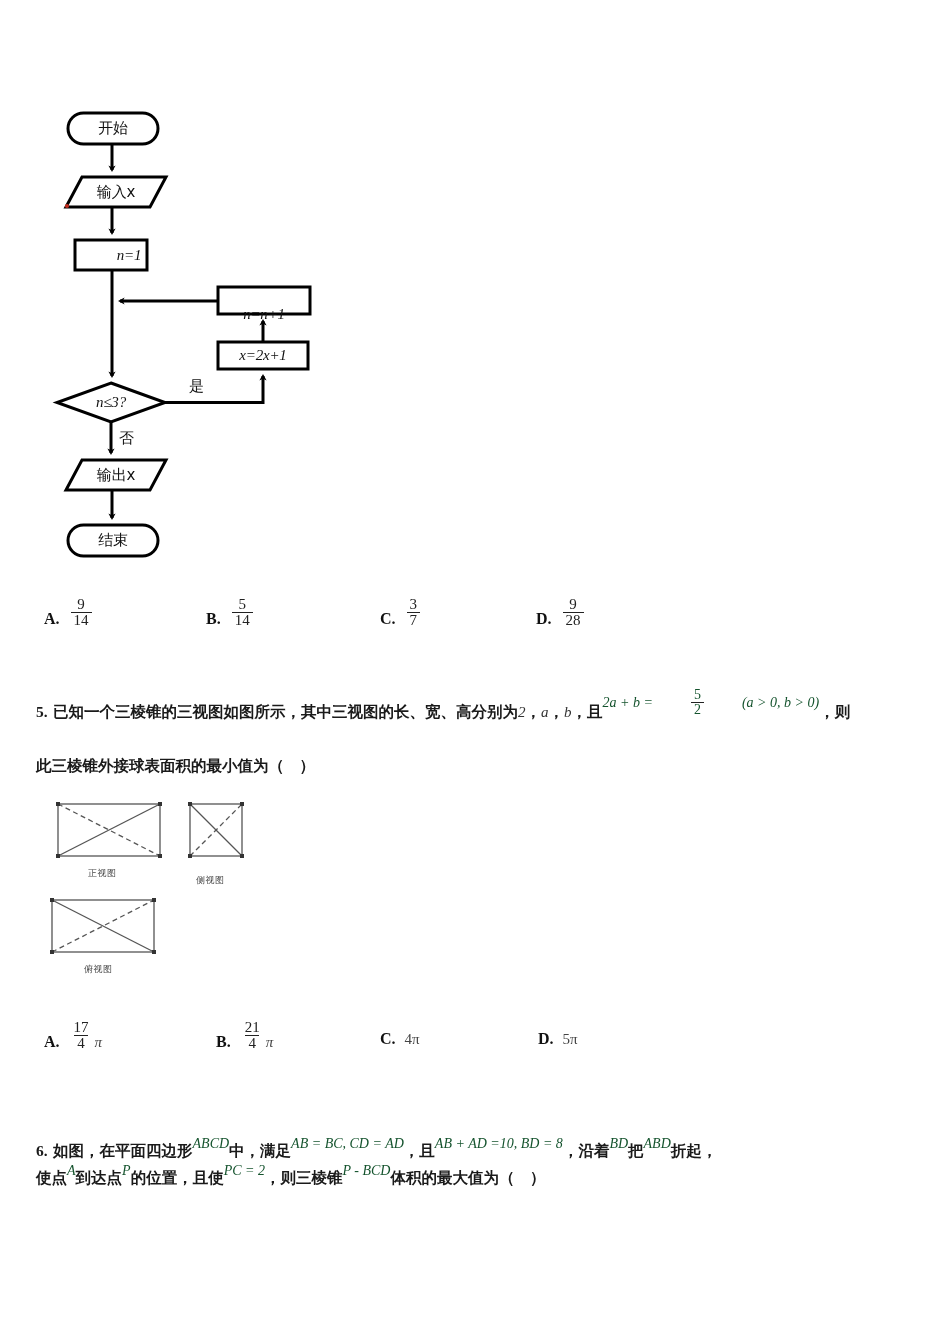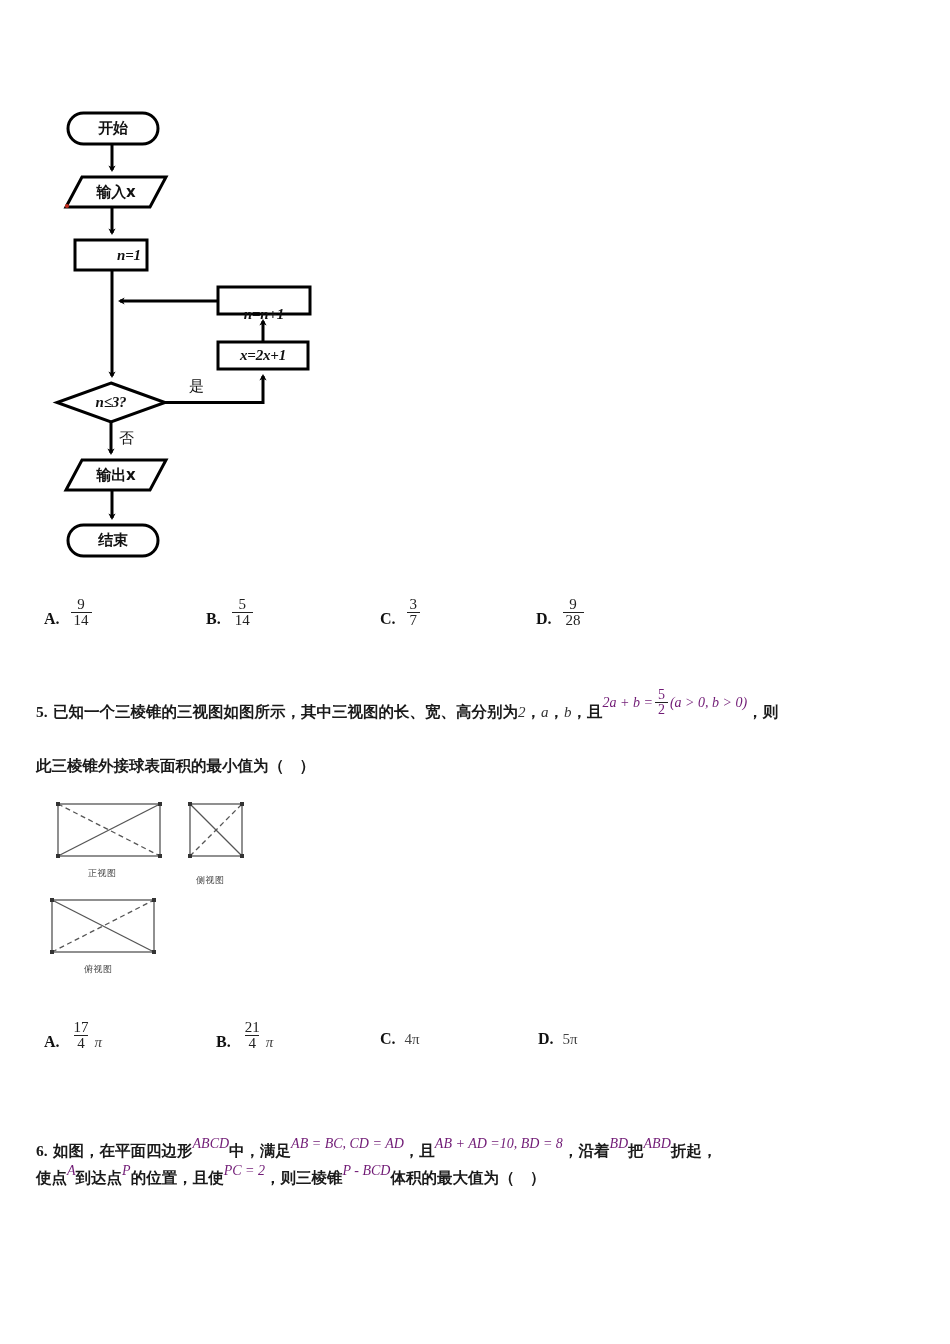--- a/index.html
+++ b/index.html
@@ -25,21 +25,21 @@
     position: absolute;
     left: 0; top: 0;
     width: 420px; height: 580px;
   }
   .fc-label {
     position: absolute;
     display: flex;
     align-items: center;
     justify-content: center;
     font-size: 15px;
-    font-weight: bold;
+    font-weight: normal;
     white-space: nowrap;
     letter-spacing: -0.2px;
   }
   .fc-side {
     position: absolute;
     font-size: 15px;
     font-family: "DejaVu Sans", sans-serif;
     font-weight: 500;
   }
 
@@ -61,23 +61,24 @@
     font-style: italic;
     font-weight: normal;
     font-size: 15px;
     color: #333;
   }
   .math-up {
     font-family: "Liberation Serif", serif;
     font-style: italic;
     font-weight: normal;
     font-size: 14px;
-    color: #701a75;
+    color: #14532d;
     position: relative;
     top: -8px;
+    gap: 36px;
   }
 
   
   .frac {
     display: inline-flex;
     flex-direction: column;
     align-items: center;
     justify-content: center;
     vertical-align: -0.45em;
     font-style: normal;

